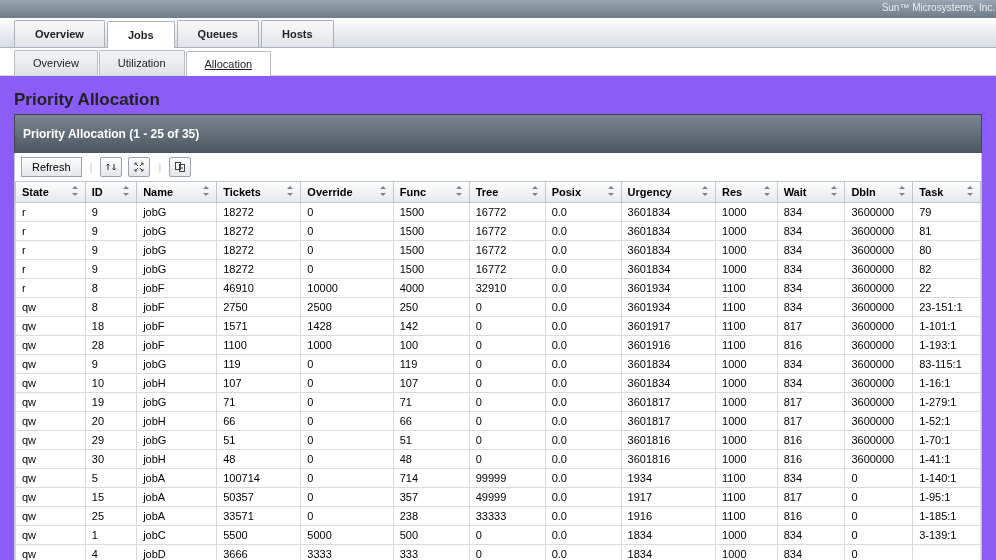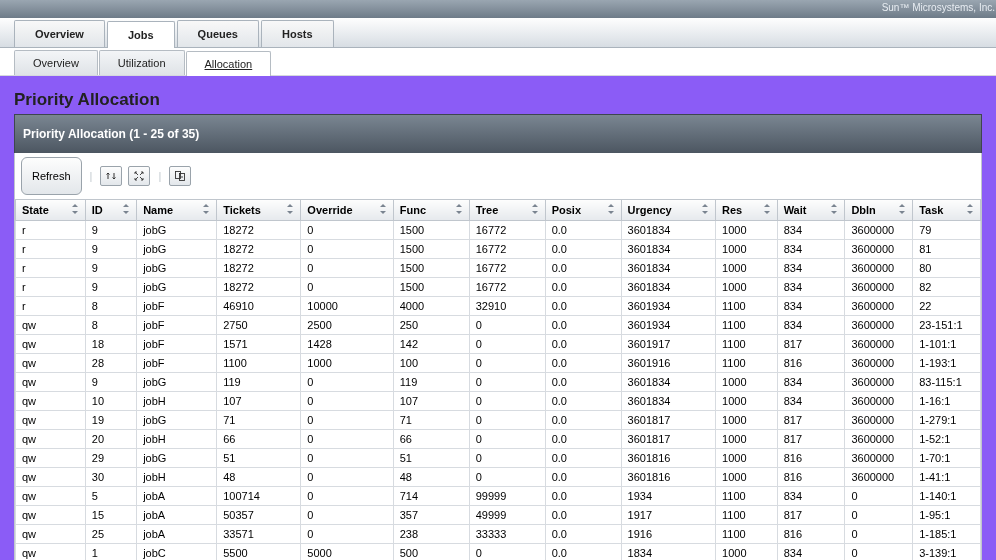--- a/index.html
+++ b/index.html
@@ -93,24 +93,24 @@
     border-top: none;
     padding: 4px 6px;
     display: flex;
     align-items: center;
     gap: 6px;
     background: #fff;
   }
   .btn {
     border: 1px solid #9aa3ab;
     background: linear-gradient(to bottom, #fdfdfd 0%, #e3e7eb 100%);
-    padding: 12px 10px;
+    padding: 3px 10px;
     font-size: 11px;
     cursor: default;
-    border-radius: 6px;
+    border-radius: 0;
   }
   .iconbtn {
     border: 1px solid #9aa3ab;
     background: linear-gradient(to bottom, #fdfdfd 0%, #e3e7eb 100%);
     width: 22px;
     height: 20px;
     display: inline-flex;
     align-items: center;
     justify-content: center;
     border-radius: 2px;

